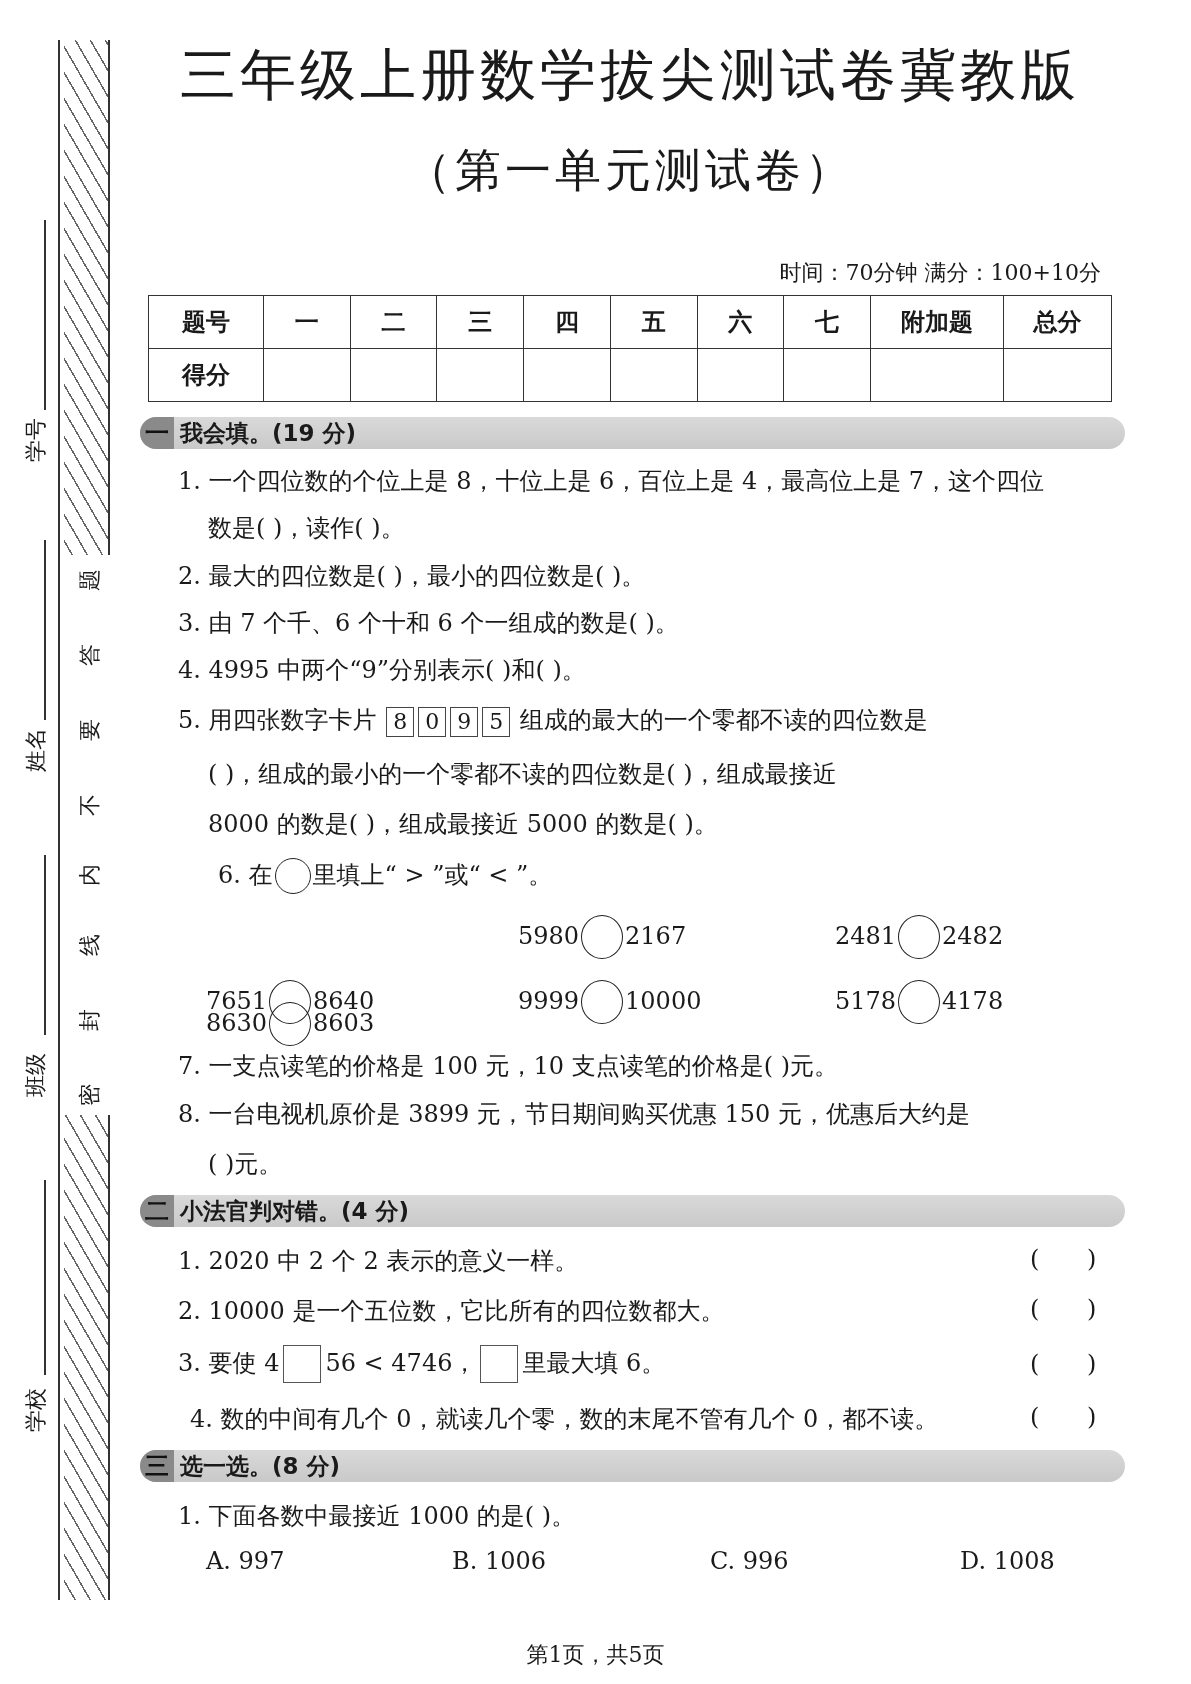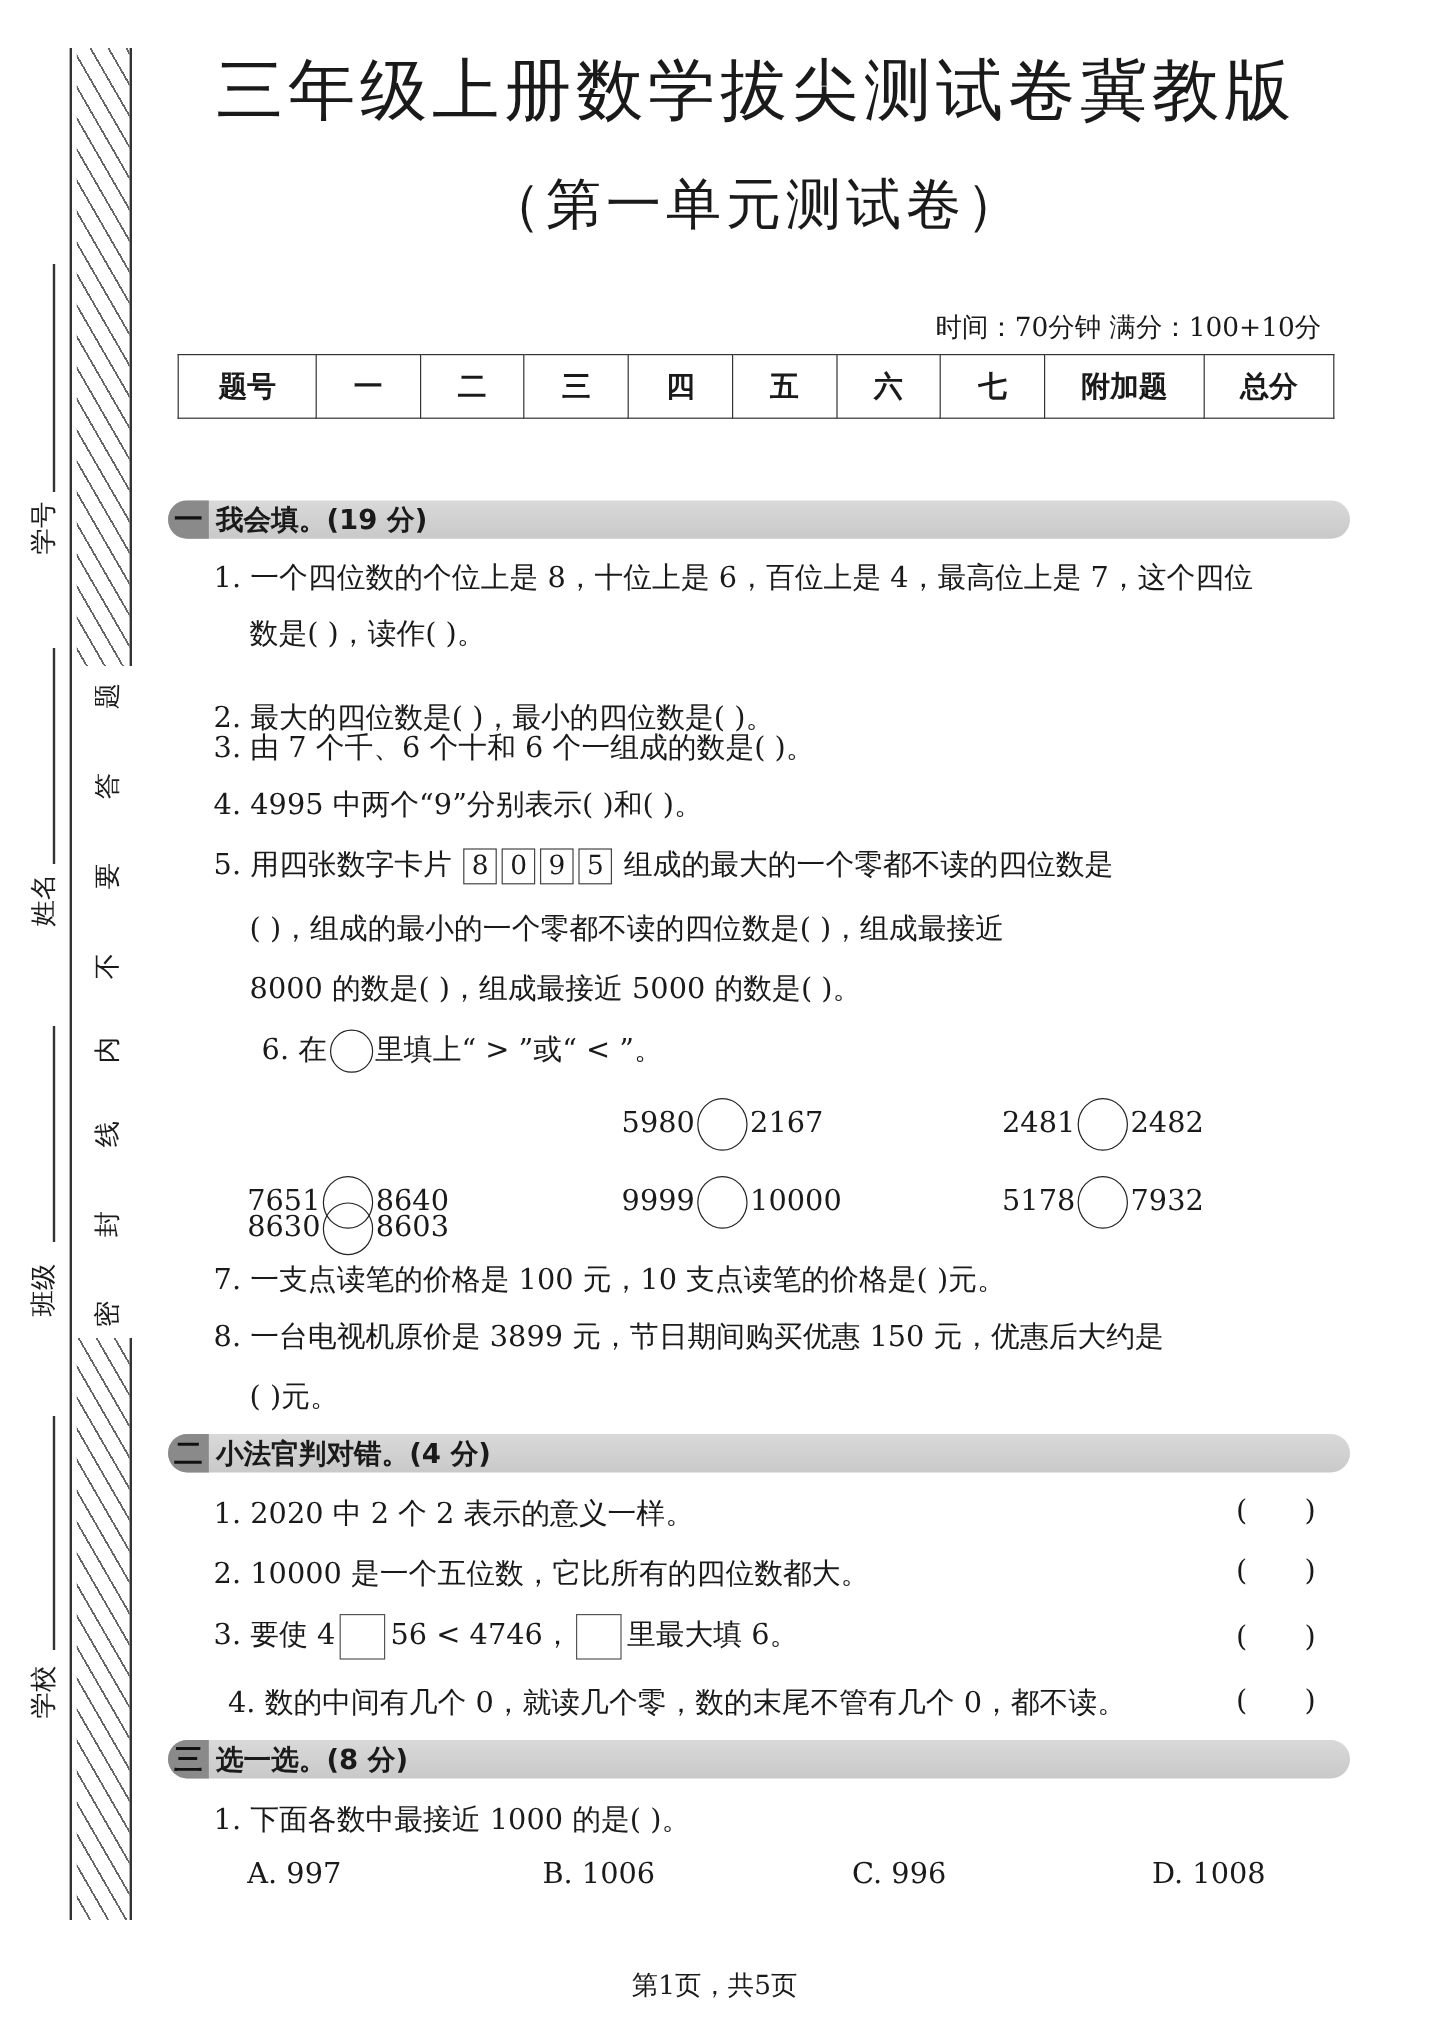--- a/index.html
+++ b/index.html
@@ -81,30 +81,42 @@
     <td>一</td>
     <td>二</td>
     <td>三</td>
     <td>四</td>
     <td>五</td>
     <td>六</td>
     <td>七</td>
     <td style="width:130px;">附加题</td>
     <td style="width:105px;">总分</td>
   </tr>
+  <tr>
+    <td class="first">得分</td>
+    <td></td>
+    <td></td>
+    <td></td>
+    <td></td>
+    <td></td>
+    <td></td>
+    <td></td>
+    <td></td>
+    <td></td>
+  </tr>
 </tbody>
   </table>
 
 <div class="section-bar" style="top:417px;">
   <span class="num">一</span>
   <span class="label">我会填。(19 分)</span>
 </div>
 <div class="line q" style="top:465px;text-align:right;">1. 一个四位数的个位上是 8，十位上是 6，百位上是 4，最高位上是 7，这个四位</div>
 <div class="line cont" style="top:512px;">数是(          )，读作(                                  )。</div>
-<div class="line q" style="top:582px;">2. 最大的四位数是(          )，最小的四位数是(          )。</div>
+<div class="line q" style="top:560px;">2. 最大的四位数是(          )，最小的四位数是(          )。</div>
 <div class="line q" style="top:607px;">3. 由 7 个千、6 个十和 6 个一组成的数是(          )。</div>
 <div class="line q" style="top:654px;">4. 4995 中两个“9”分别表示(          )和(          )。</div>
 <div class="line q" style="top:704px;">
   <span>5. 用四张数字卡片</span>
   <span class="card">8</span><span class="card">0</span><span class="card">9</span><span class="card">5</span>
   <span>组成的最大的一个零都不读的四位数是</span>
 </div>
 <div class="line cont" style="top:758px;">(          )，组成的最小的一个零都不读的四位数是(          )，组成最接近</div>
 <div class="line cont" style="top:808px;">8000 的数是(          )，组成最接近 5000 的数是(          )。</div>
 <div class="line q" style="top:858px;margin-left:40px;">
@@ -120,21 +132,21 @@
 <div class="cmp" style="left:835px; top:915px;">
   <span>2481</span><span class="circle"></span><span>2482</span>
 </div>
 <div class="cmp" style="left:206px; top:980px;">
   <span>7651</span><span class="circle"></span><span>8640</span>
 </div>
 <div class="cmp" style="left:518px; top:980px;">
   <span>9999</span><span class="circle"></span><span>10000</span>
 </div>
 <div class="cmp" style="left:835px; top:980px;">
-  <span>5178</span><span class="circle"></span><span>7932</span>
+  <span>5178</span><span class="circle"></span><span>4178</span>
 </div>
 
 <div class="line q" style="top:1050px;">7. 一支点读笔的价格是 100 元，10 支点读笔的价格是(          )元。</div>
 <div class="line q" style="top:1098px;">8. 一台电视机原价是 3899 元，节日期间购买优惠 150 元，优惠后大约是</div>
 <div class="line cont" style="top:1148px;">(          )元。</div>
 
 <div class="section-bar" style="top:1195px;">
   <span class="num">二</span>
   <span class="label">小法官判对错。(4 分)</span>
 </div>

